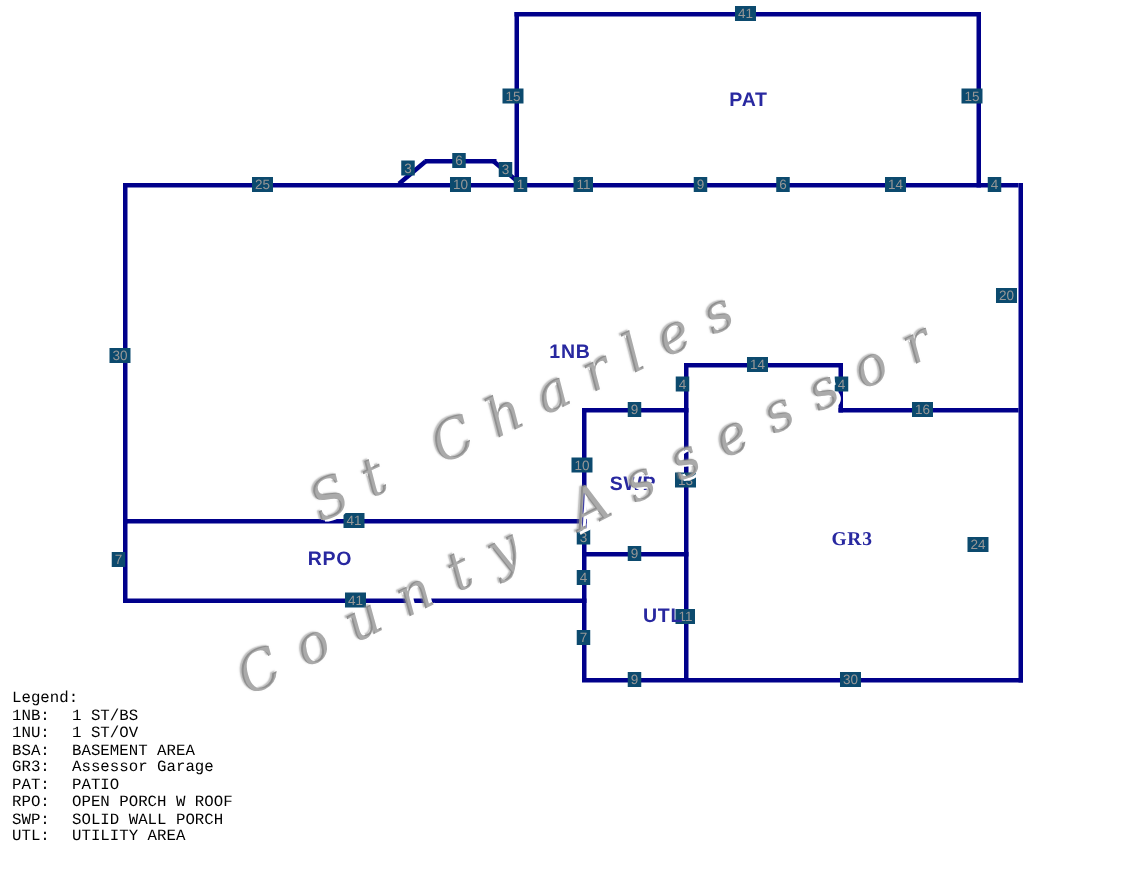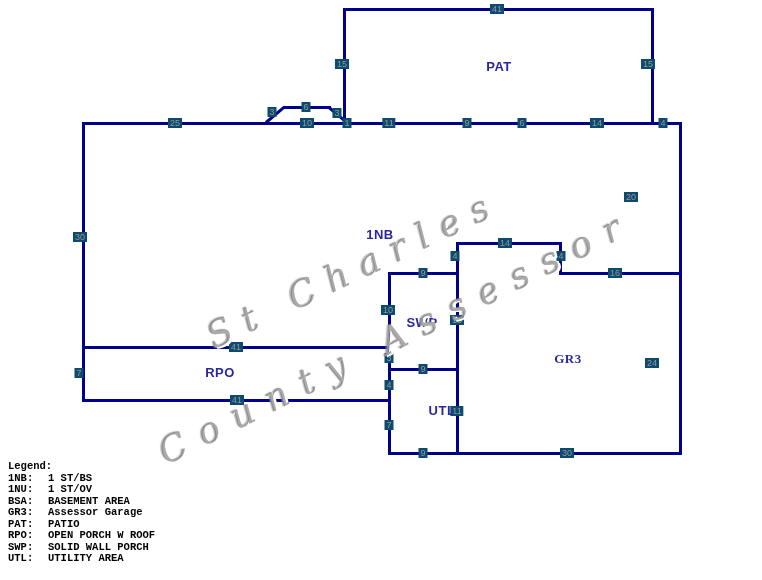--- a/index.html
+++ b/index.html
@@ -50,21 +50,21 @@
     transform-origin:0 50%;
     pointer-events:none;
   }
   #wm1{left:210px;top:318px;transform:rotate(-25.5deg);letter-spacing:13px;}
   #wm2{left:162px;top:434px;transform:rotate(-26.5deg);letter-spacing:15px;}
   #legend{
     position:absolute;
     left:8px;top:461px;
     z-index:2;
     font-family:"Liberation Mono", monospace;
-    font-weight:bold;
+    font-weight:normal;
     font-size:10.5px;
     line-height:11.5px;
     color:#000000;
   }
   .legend-row{display:flex;}
   .legend-code{display:inline-block;width:40px;}
   .legend-desc{display:inline-block;}
 </style>
 </head>
 <body>
@@ -100,21 +100,21 @@
       <div class="dim" style="left: 337px; top: 113px;">3</div>
       <div class="dim" style="left: 175px; top: 123px;">25</div>
       <div class="dim" style="left: 307px; top: 123px;">10</div>
       <div class="dim" style="left: 347px; top: 123px;">1</div>
       <div class="dim" style="left: 389px; top: 123px;">11</div>
       <div class="dim" style="left: 467px; top: 123px;">9</div>
       <div class="dim" style="left: 522px; top: 123px;">6</div>
       <div class="dim" style="left: 597px; top: 123px;">14</div>
       <div class="dim" style="left: 663px; top: 123px;">4</div>
       <div class="dim" style="left: 80px; top: 237px;">30</div>
-      <div class="dim" style="left: 631px; top: 197px;">20</div>
+      <div class="dim" style="left: 671px; top: 197px;">20</div>
       <div class="dim" style="left: 505px; top: 243px;">14</div>
       <div class="dim" style="left: 455px; top: 256px;">4</div>
       <div class="dim" style="left: 561px; top: 256px;">4</div>
       <div class="dim" style="left: 423px; top: 273px;">9</div>
       <div class="dim" style="left: 615px; top: 273px;">16</div>
       <div class="dim" style="left: 388px; top: 310px;">10</div>
       <div class="dim" style="left: 457px; top: 320px;">13</div>
       <div class="dim" style="left: 236px; top: 347px;">41</div>
       <div class="dim" style="left: 389px; top: 358px;">3</div>
       <div class="dim" style="left: 652px; top: 363px;">24</div>

